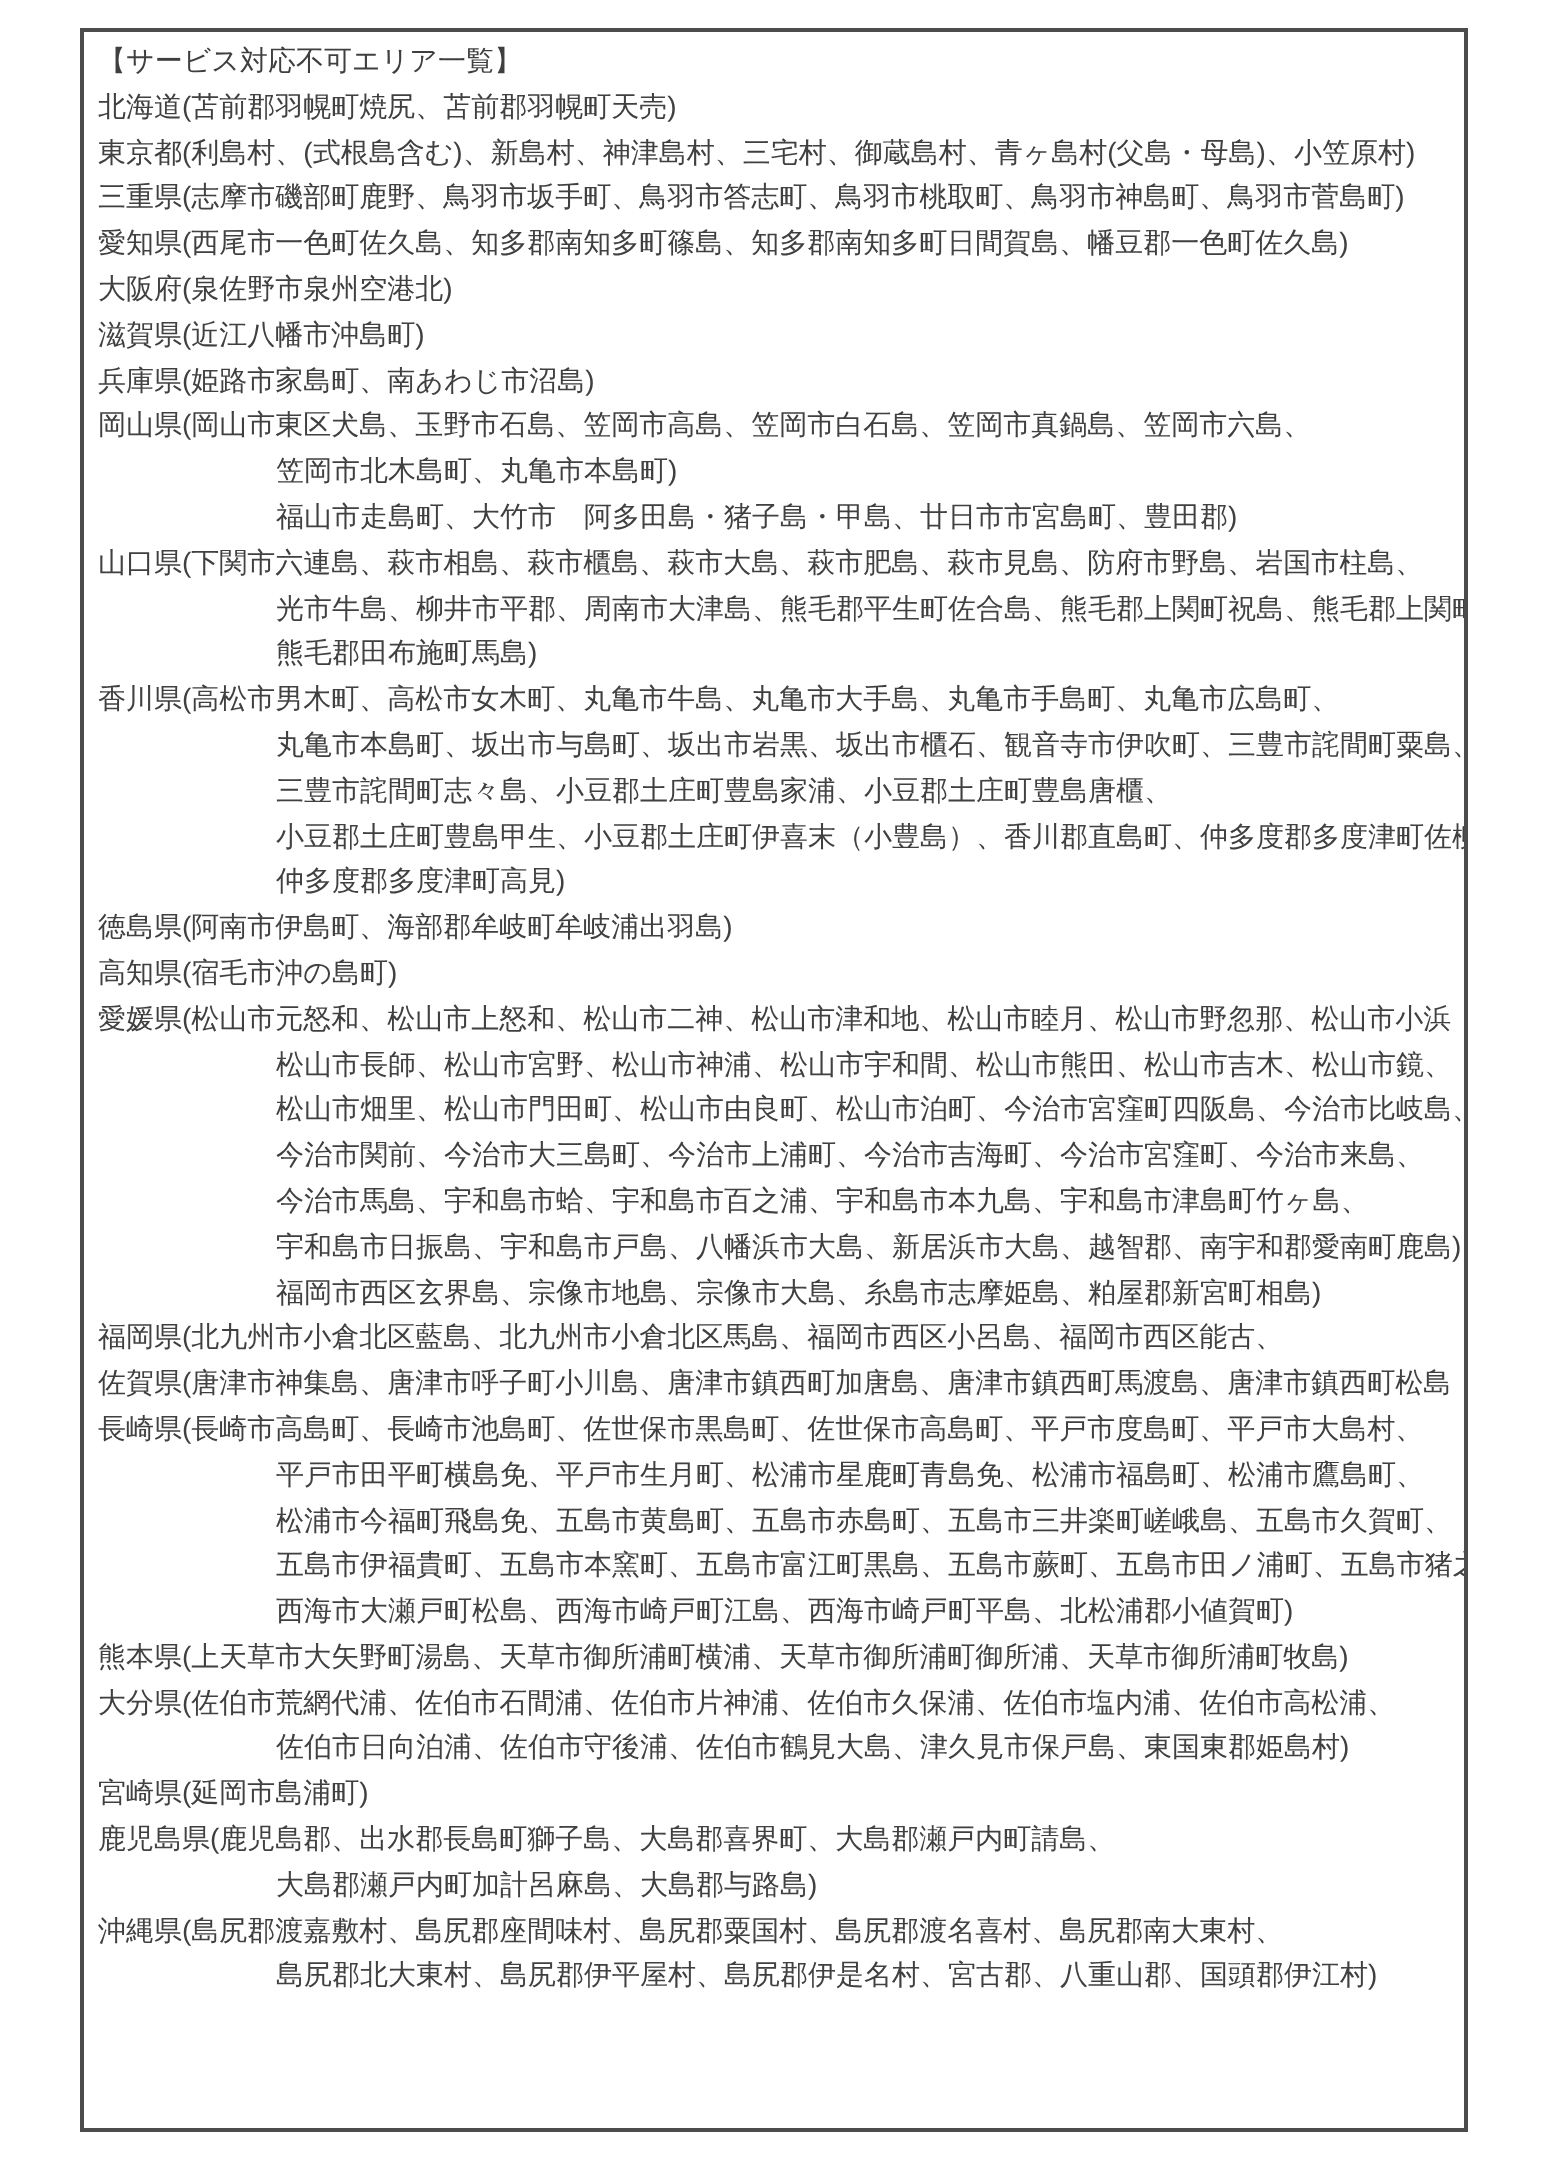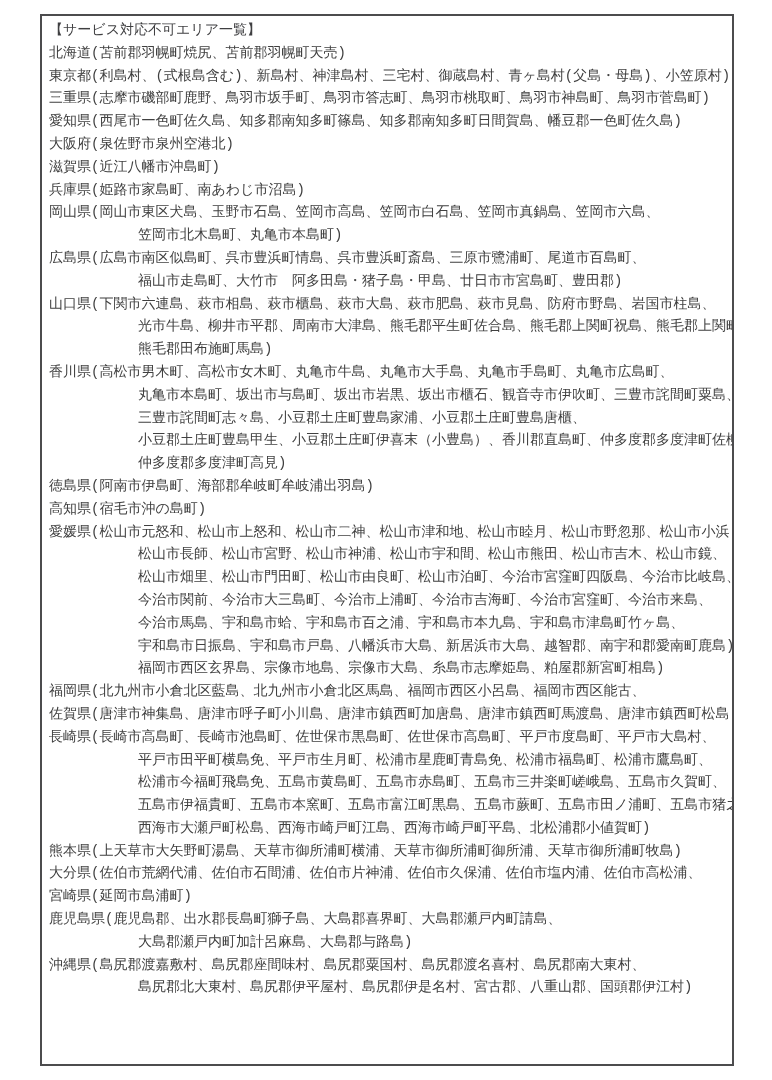--- a/index.html
+++ b/index.html
@@ -21,21 +21,20 @@
     position: absolute;
     left: 40px;
     top: 14px;
     width: 694px;
     height: 1052px;
     box-sizing: border-box;
     border: 2px solid #4c4c4e;
     background: #ffffff;
     padding: 3px 6px 0 7px;
     overflow: hidden;
-    font-family: Liberation Mono, monospace;
   }
   .line {
     font-size: 14px;
     line-height: 22.8px;
     color: #404040;
     white-space: nowrap;
   }
   .line.cont {
     padding-left: 89px;
   }
@@ -55,21 +54,20 @@
     <div id="area-list">
         <div class="line">北海道(苫前郡羽幌町焼尻、苫前郡羽幌町天売)</div>
         <div class="line">東京都(利島村、(式根島含む)、新島村、神津島村、三宅村、御蔵島村、青ヶ島村(父島・母島)、小笠原村)</div>
         <div class="line">三重県(志摩市磯部町鹿野、鳥羽市坂手町、鳥羽市答志町、鳥羽市桃取町、鳥羽市神島町、鳥羽市菅島町)</div>
         <div class="line">愛知県(西尾市一色町佐久島、知多郡南知多町篠島、知多郡南知多町日間賀島、幡豆郡一色町佐久島)</div>
         <div class="line">大阪府(泉佐野市泉州空港北)</div>
         <div class="line">滋賀県(近江八幡市沖島町)</div>
         <div class="line">兵庫県(姫路市家島町、南あわじ市沼島)</div>
         <div class="line">岡山県(岡山市東区犬島、玉野市石島、笠岡市高島、笠岡市白石島、笠岡市真鍋島、笠岡市六島、</div>
         <div class="line cont">笠岡市北木島町、丸亀市本島町)</div>
-        <div class="line">広島県(広島市南区似島町、呉市豊浜町情島、呉市豊浜町斎島、三原市鷺浦町、尾道市百島町、</div>
         <div class="line cont">福山市走島町、大竹市　阿多田島・猪子島・甲島、廿日市市宮島町、豊田郡)</div>
         <div class="line">山口県(下関市六連島、萩市相島、萩市櫃島、萩市大島、萩市肥島、萩市見島、防府市野島、岩国市柱島、</div>
         <div class="line cont">光市牛島、柳井市平郡、周南市大津島、熊毛郡平生町佐合島、熊毛郡上関町祝島、熊毛郡上関町八島</div>
         <div class="line cont">熊毛郡田布施町馬島)</div>
         <div class="line">香川県(高松市男木町、高松市女木町、丸亀市牛島、丸亀市大手島、丸亀市手島町、丸亀市広島町、</div>
         <div class="line cont">丸亀市本島町、坂出市与島町、坂出市岩黒、坂出市櫃石、観音寺市伊吹町、三豊市詫間町粟島、</div>
         <div class="line cont">三豊市詫間町志々島、小豆郡土庄町豊島家浦、小豆郡土庄町豊島唐櫃、</div>
         <div class="line cont">小豆郡土庄町豊島甲生、小豆郡土庄町伊喜末（小豊島）、香川郡直島町、仲多度郡多度津町佐柳、</div>
         <div class="line cont">仲多度郡多度津町高見)</div>
         <div class="line">徳島県(阿南市伊島町、海部郡牟岐町牟岐浦出羽島)</div>
@@ -83,20 +81,21 @@
         <div class="line cont">福岡市西区玄界島、宗像市地島、宗像市大島、糸島市志摩姫島、粕屋郡新宮町相島)</div>
         <div class="line">福岡県(北九州市小倉北区藍島、北九州市小倉北区馬島、福岡市西区小呂島、福岡市西区能古、</div>
         <div class="line">佐賀県(唐津市神集島、唐津市呼子町小川島、唐津市鎮西町加唐島、唐津市鎮西町馬渡島、唐津市鎮西町松島</div>
         <div class="line">長崎県(長崎市高島町、長崎市池島町、佐世保市黒島町、佐世保市高島町、平戸市度島町、平戸市大島村、</div>
         <div class="line cont">平戸市田平町横島免、平戸市生月町、松浦市星鹿町青島免、松浦市福島町、松浦市鷹島町、</div>
         <div class="line cont">松浦市今福町飛島免、五島市黄島町、五島市赤島町、五島市三井楽町嵯峨島、五島市久賀町、</div>
         <div class="line cont">五島市伊福貴町、五島市本窯町、五島市富江町黒島、五島市蕨町、五島市田ノ浦町、五島市猪之木町</div>
         <div class="line cont">西海市大瀬戸町松島、西海市崎戸町江島、西海市崎戸町平島、北松浦郡小値賀町)</div>
         <div class="line">熊本県(上天草市大矢野町湯島、天草市御所浦町横浦、天草市御所浦町御所浦、天草市御所浦町牧島)</div>
         <div class="line">大分県(佐伯市荒網代浦、佐伯市石間浦、佐伯市片神浦、佐伯市久保浦、佐伯市塩内浦、佐伯市高松浦、</div>
+        <div class="line cont">佐伯市日向泊浦、佐伯市守後浦、佐伯市鶴見大島、津久見市保戸島、東国東郡姫島村)</div>
         <div class="line">宮崎県(延岡市島浦町)</div>
         <div class="line">鹿児島県(鹿児島郡、出水郡長島町獅子島、大島郡喜界町、大島郡瀬戸内町請島、</div>
         <div class="line cont">大島郡瀬戸内町加計呂麻島、大島郡与路島)</div>
         <div class="line">沖縄県(島尻郡渡嘉敷村、島尻郡座間味村、島尻郡粟国村、島尻郡渡名喜村、島尻郡南大東村、</div>
         <div class="line cont">島尻郡北大東村、島尻郡伊平屋村、島尻郡伊是名村、宮古郡、八重山郡、国頭郡伊江村)</div>
       </div>
   </div>
 </div>
 
 </body></html>

